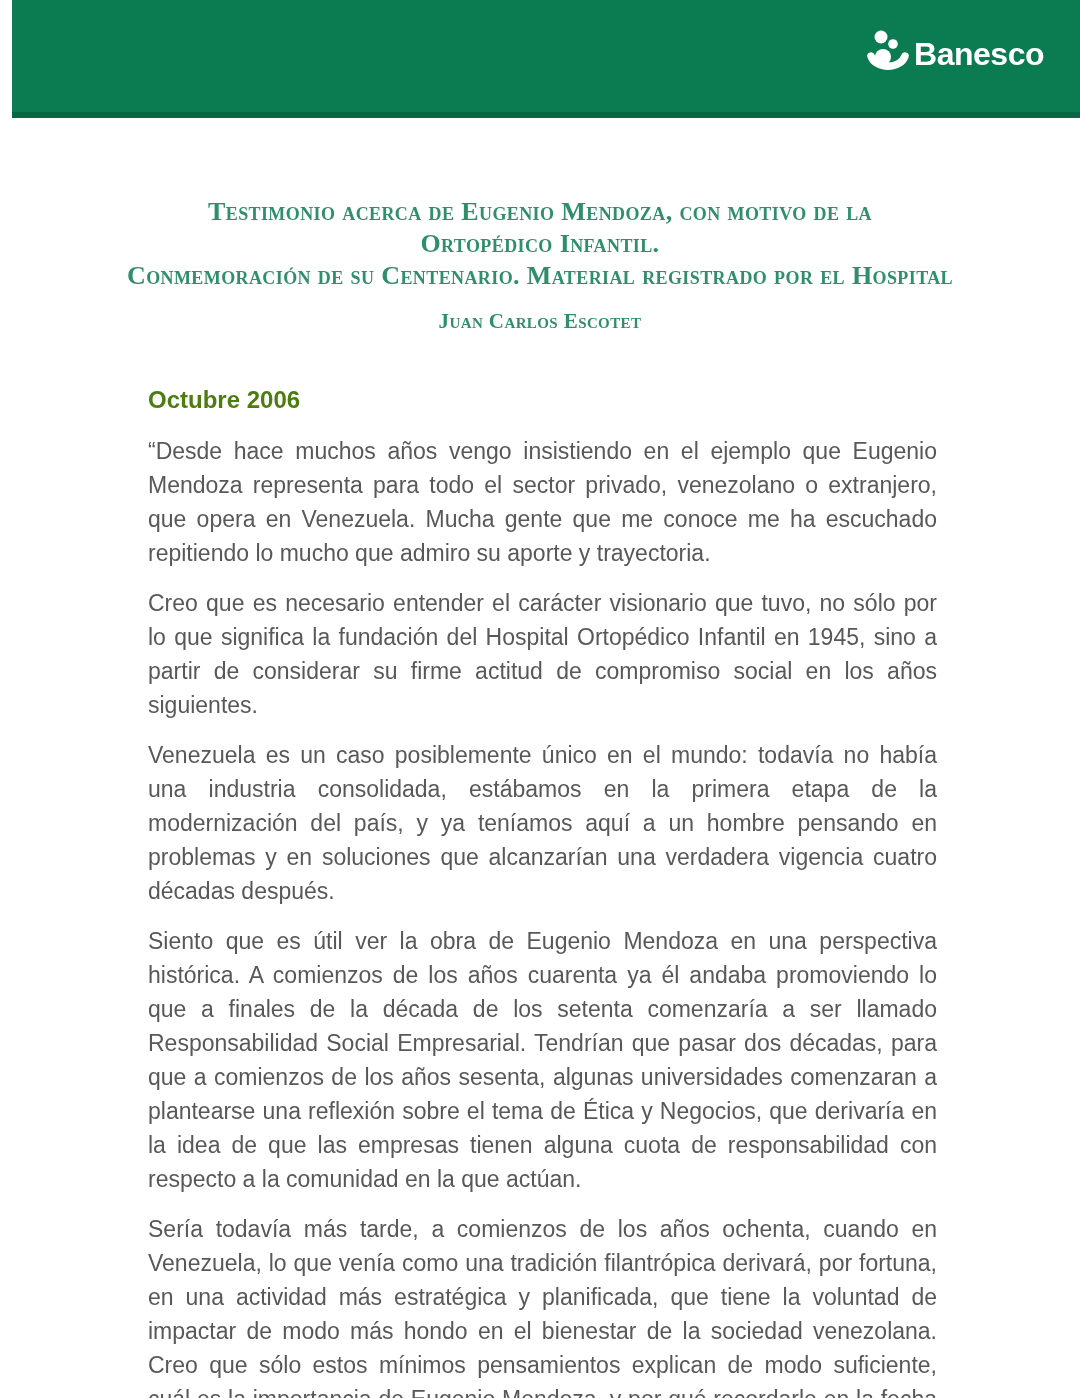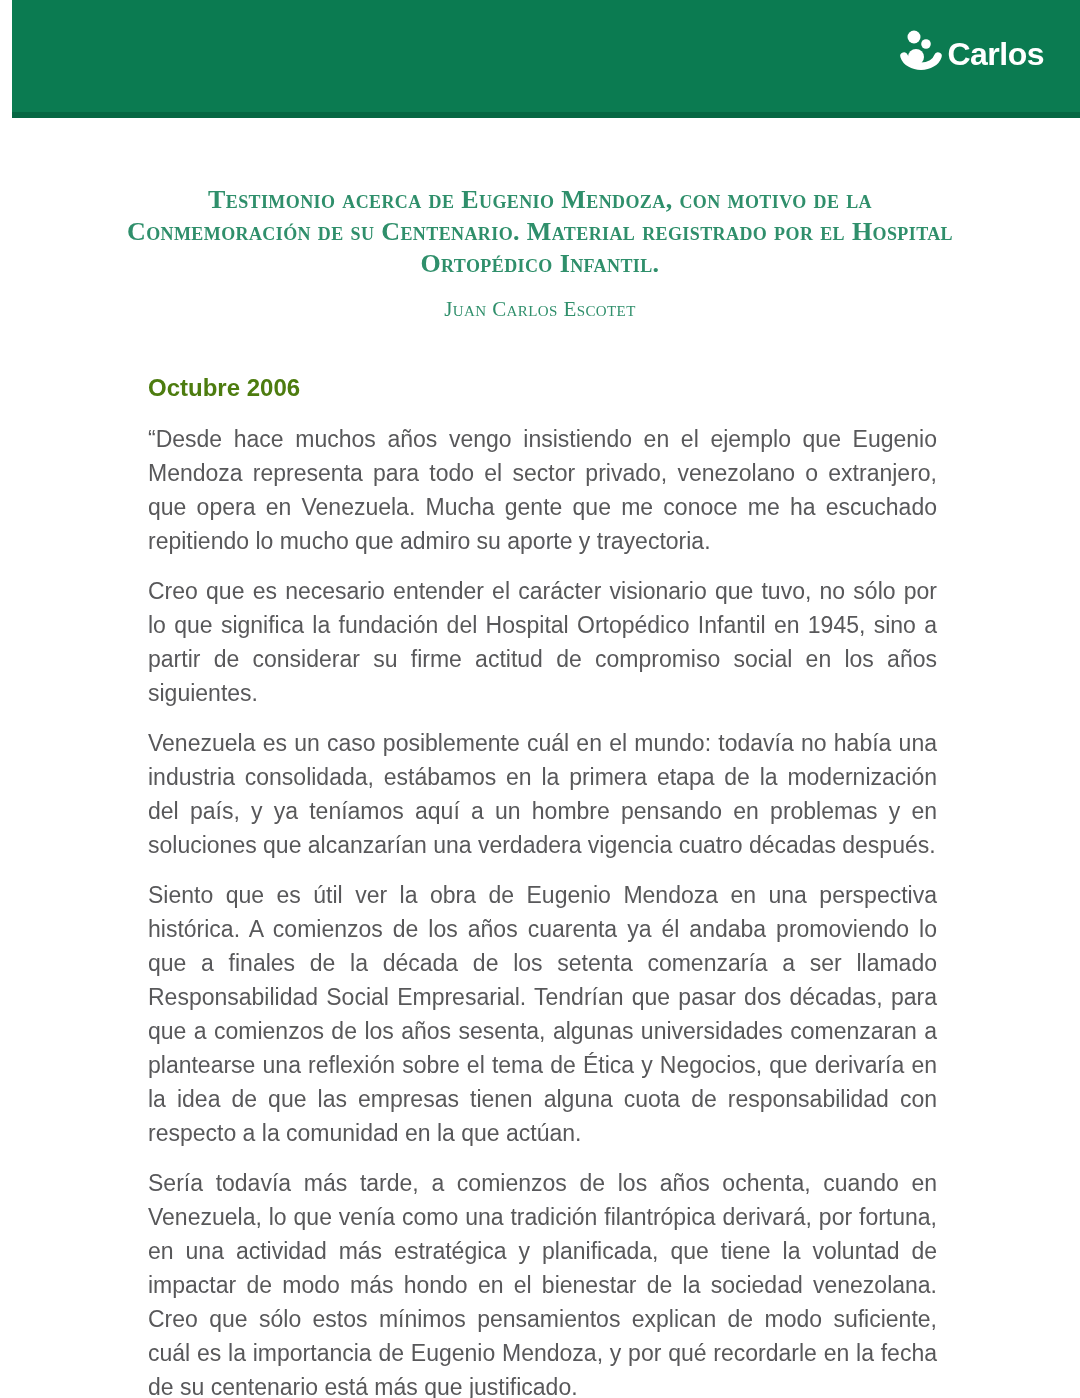--- a/index.html
+++ b/index.html
@@ -35,37 +35,37 @@
     font-weight: bold;
     font-size: 32px;
     line-height: 1;
     letter-spacing: -0.5px;
     font-family: "Liberation Sans", sans-serif;
   }
   
   .main { padding-top: 180px; }
   .title-block {
     width: 840px;
-    margin: 4px auto;
+    margin: 16px auto;
     text-align: center;
     color: #2f8f6b;
     font-family: "Liberation Serif", serif;
     font-variant: small-caps;
     font-weight: bold;
     font-size: 26px;
     line-height: 32px;
     letter-spacing: 0.4px;
   }
   .byline {
     margin-top: 17px;
     text-align: center;
     color: #2f8f6b;
     font-family: "Liberation Serif", serif;
     font-variant: small-caps;
-    font-weight: normal;
+    font-weight: bold;
     font-size: 21px;
     letter-spacing: 0.4px;
   }
   
   .content {
     margin: 52px 143px 0 148px;
     color: #58585a;
   }
   .date {
     font-weight: bold;
@@ -86,39 +86,39 @@
 <div class="page">
 
   <header class="topbar">
     <div class="logo">
       <svg class="logo-mark" width="46" height="52" viewBox="0 0 46 52" aria-hidden="true">
         <circle cx="16" cy="9" r="6.5" fill="#ffffff"></circle>
         <circle cx="28" cy="16" r="4.8" fill="#ffffff"></circle>
         <circle cx="18" cy="29" r="8" fill="#ffffff"></circle>
         <path d="M6 28 A17.5 13.5 0 0 0 40 28" fill="none" stroke="#ffffff" stroke-width="7.5" stroke-linecap="round"></path>
       </svg>
-      <span class="logo-text">Carlos</span>
+      <span class="logo-text">Banesco</span>
     </div>
   </header>
 
   <main class="main">
 
     <div class="title-block">
       <div>Testimonio acerca de Eugenio Mendoza, con motivo de la</div>
+      <div>Ortopédico Infantil.</div>
       <div>Conmemoración de su Centenario. Material registrado por el Hospital</div>
-      <div>Ortopédico Infantil.</div>
     </div>
 
     <div class="byline">Juan Carlos Escotet</div>
 
     <div class="content">
       <p class="date">Octubre 2006</p>
 
       <p class="par">“Desde hace muchos años vengo insistiendo en el ejemplo que Eugenio Mendoza representa para todo el sector privado, venezolano o extranjero, que opera en Venezuela. Mucha gente que me conoce me ha escuchado repitiendo lo mucho que admiro su aporte y trayectoria.</p>
       <p class="par">Creo que es necesario entender el carácter visionario que tuvo, no sólo por lo que significa la fundación del Hospital Ortopédico Infantil en 1945, sino a partir de considerar su firme actitud de compromiso social en los años siguientes.</p>
-      <p class="par">Venezuela es un caso posiblemente cuál en el mundo: todavía no había una industria consolidada, estábamos en la primera etapa de la modernización del país, y ya teníamos aquí a un hombre pensando en problemas y en soluciones que alcanzarían una verdadera vigencia cuatro décadas después.</p>
+      <p class="par">Venezuela es un caso posiblemente único en el mundo: todavía no había una industria consolidada, estábamos en la primera etapa de la modernización del país, y ya teníamos aquí a un hombre pensando en problemas y en soluciones que alcanzarían una verdadera vigencia cuatro décadas después.</p>
       <p class="par">Siento que es útil ver la obra de Eugenio Mendoza en una perspectiva histórica. A comienzos de los años cuarenta ya él andaba promoviendo lo que a finales de la década de los setenta comenzaría a ser llamado Responsabilidad Social Empresarial. Tendrían que pasar dos décadas, para que a comienzos de los años sesenta, algunas universidades comenzaran a plantearse una reflexión sobre el tema de Ética y Negocios, que derivaría en la idea de que las empresas tienen alguna cuota de responsabilidad con respecto a la comunidad en la que actúan.</p>
       <p class="par">Sería todavía más tarde, a comienzos de los años ochenta, cuando en Venezuela, lo que venía como una tradición filantrópica derivará, por fortuna, en una actividad más estratégica y planificada, que tiene la voluntad de impactar de modo más hondo en el bienestar de la sociedad venezolana. Creo que sólo estos mínimos pensamientos explican de modo suficiente, cuál es la importancia de Eugenio Mendoza, y por qué recordarle en la fecha de su centenario está más que justificado.</p>
 
     </div>
 
   </main>
 </div>
 
 </body></html>

